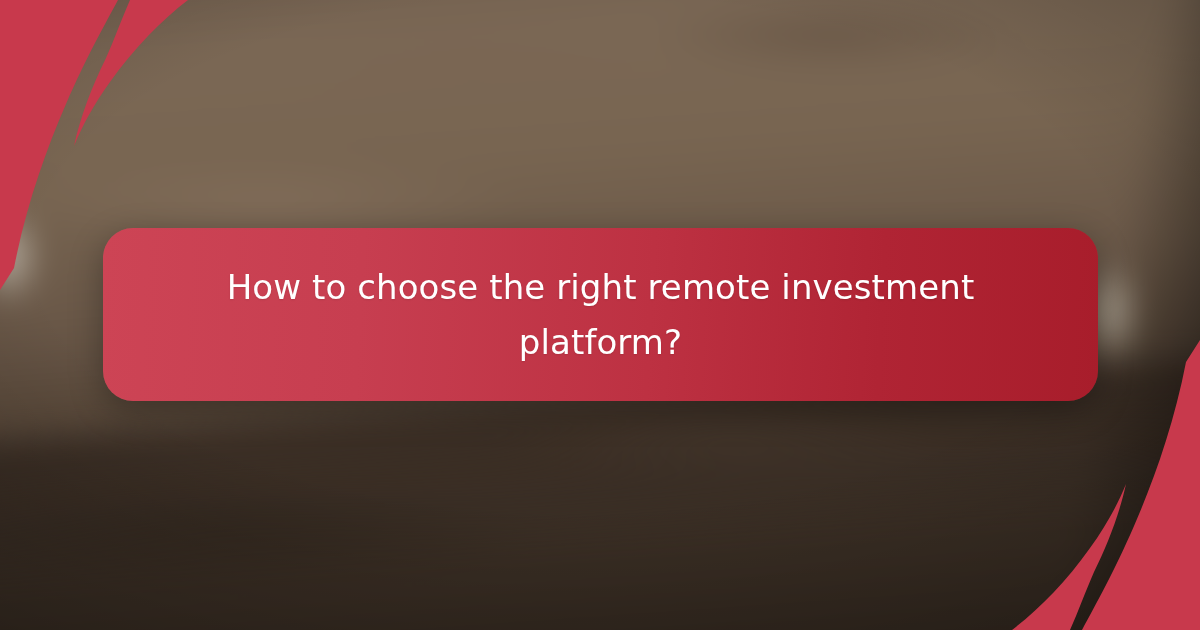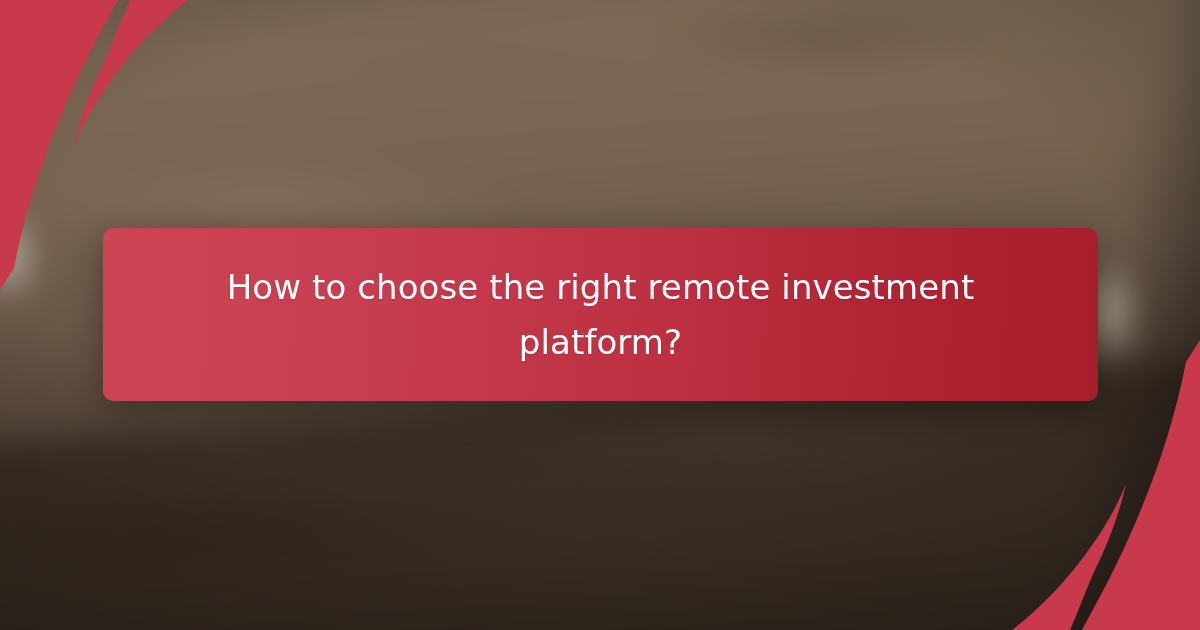--- a/index.html
+++ b/index.html
@@ -61,21 +61,21 @@
   }
   .corner-deco.tl { left:0; top:0; }
   .corner-deco.br { right:0; bottom:0; transform:rotate(180deg); }
   .corner-deco svg { display:block; width:100%; height:100%; }
 
   
   .title-card {
     position:absolute;
     left:103px; top:228px;
     width:995px; height:173px;
-    border-radius:10px;
+    border-radius:30px;
     background:linear-gradient(93deg, #cd4455 0%, #c73e50 26%, #bd3142 55%, #b02434 78%, #a81d2b 100%);
     box-shadow:0 10px 34px rgba(0,0,0,0.33);
     display:flex;
     align-items:center;
     justify-content:center;
     padding:0 58px;
   }
   .title-text {
     color:#ffffff;
     font-size:34px;

